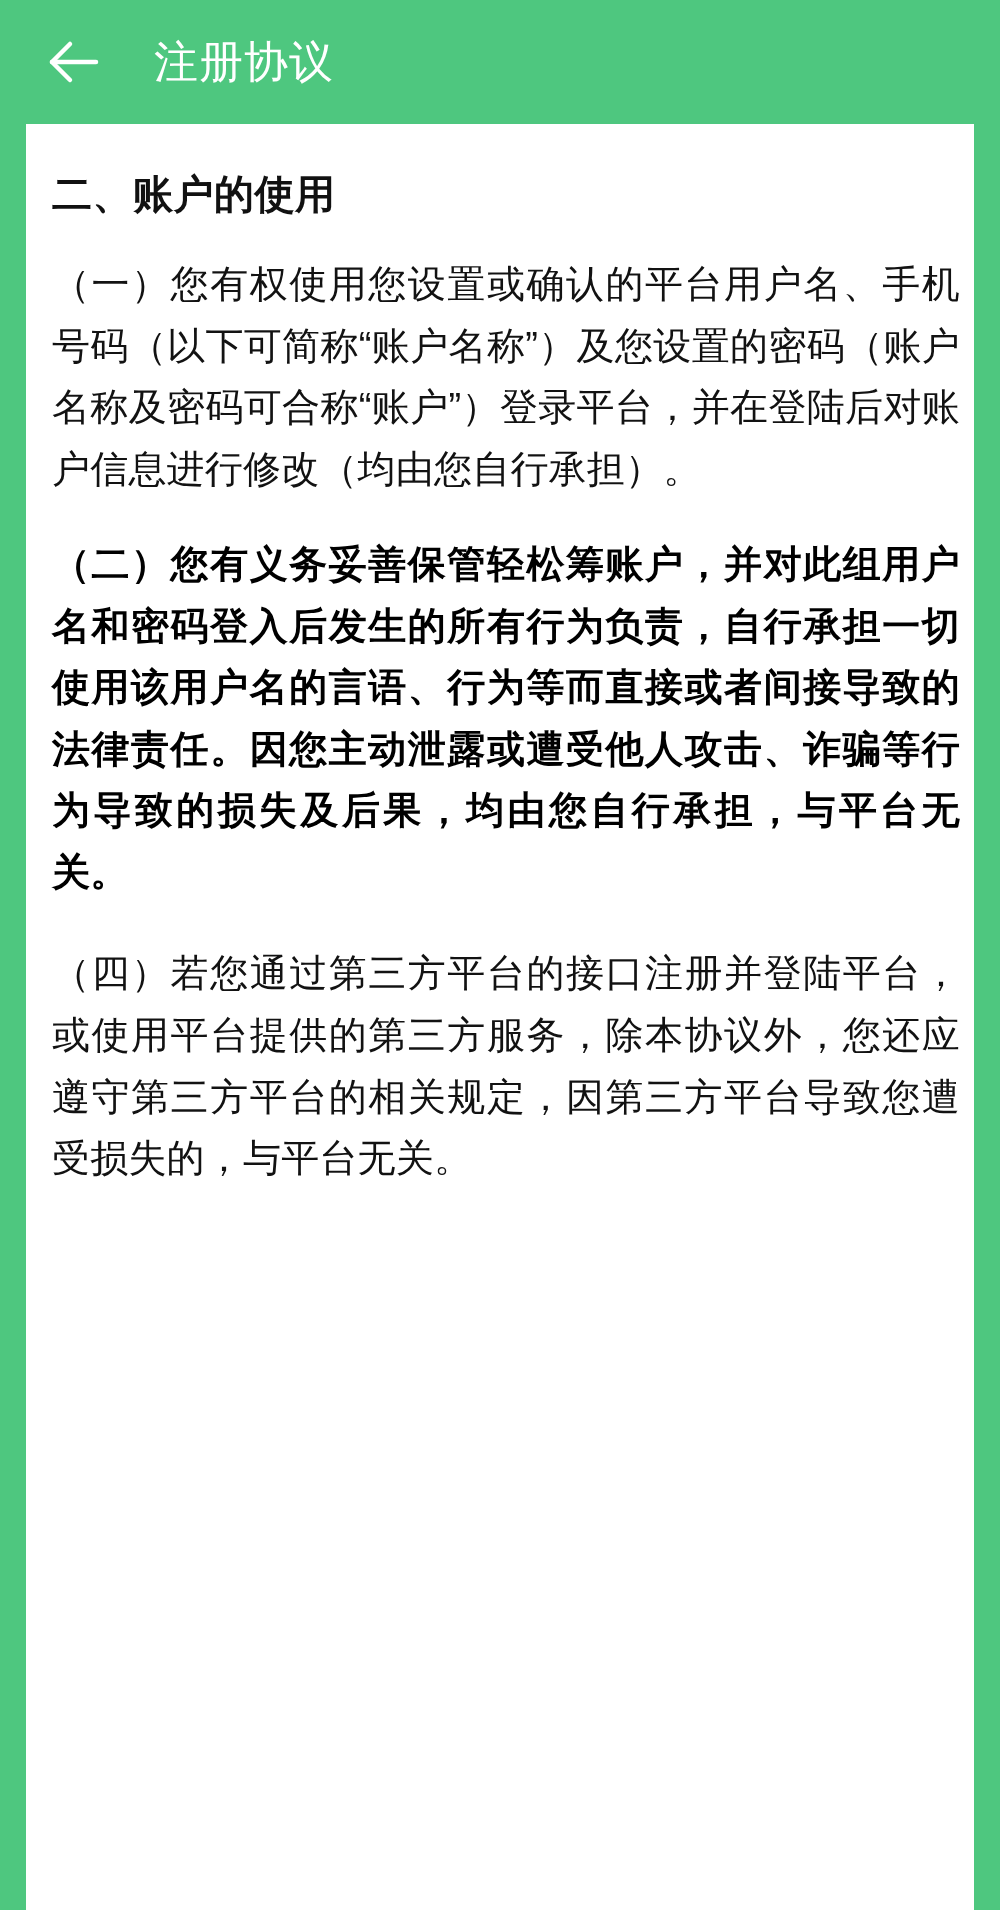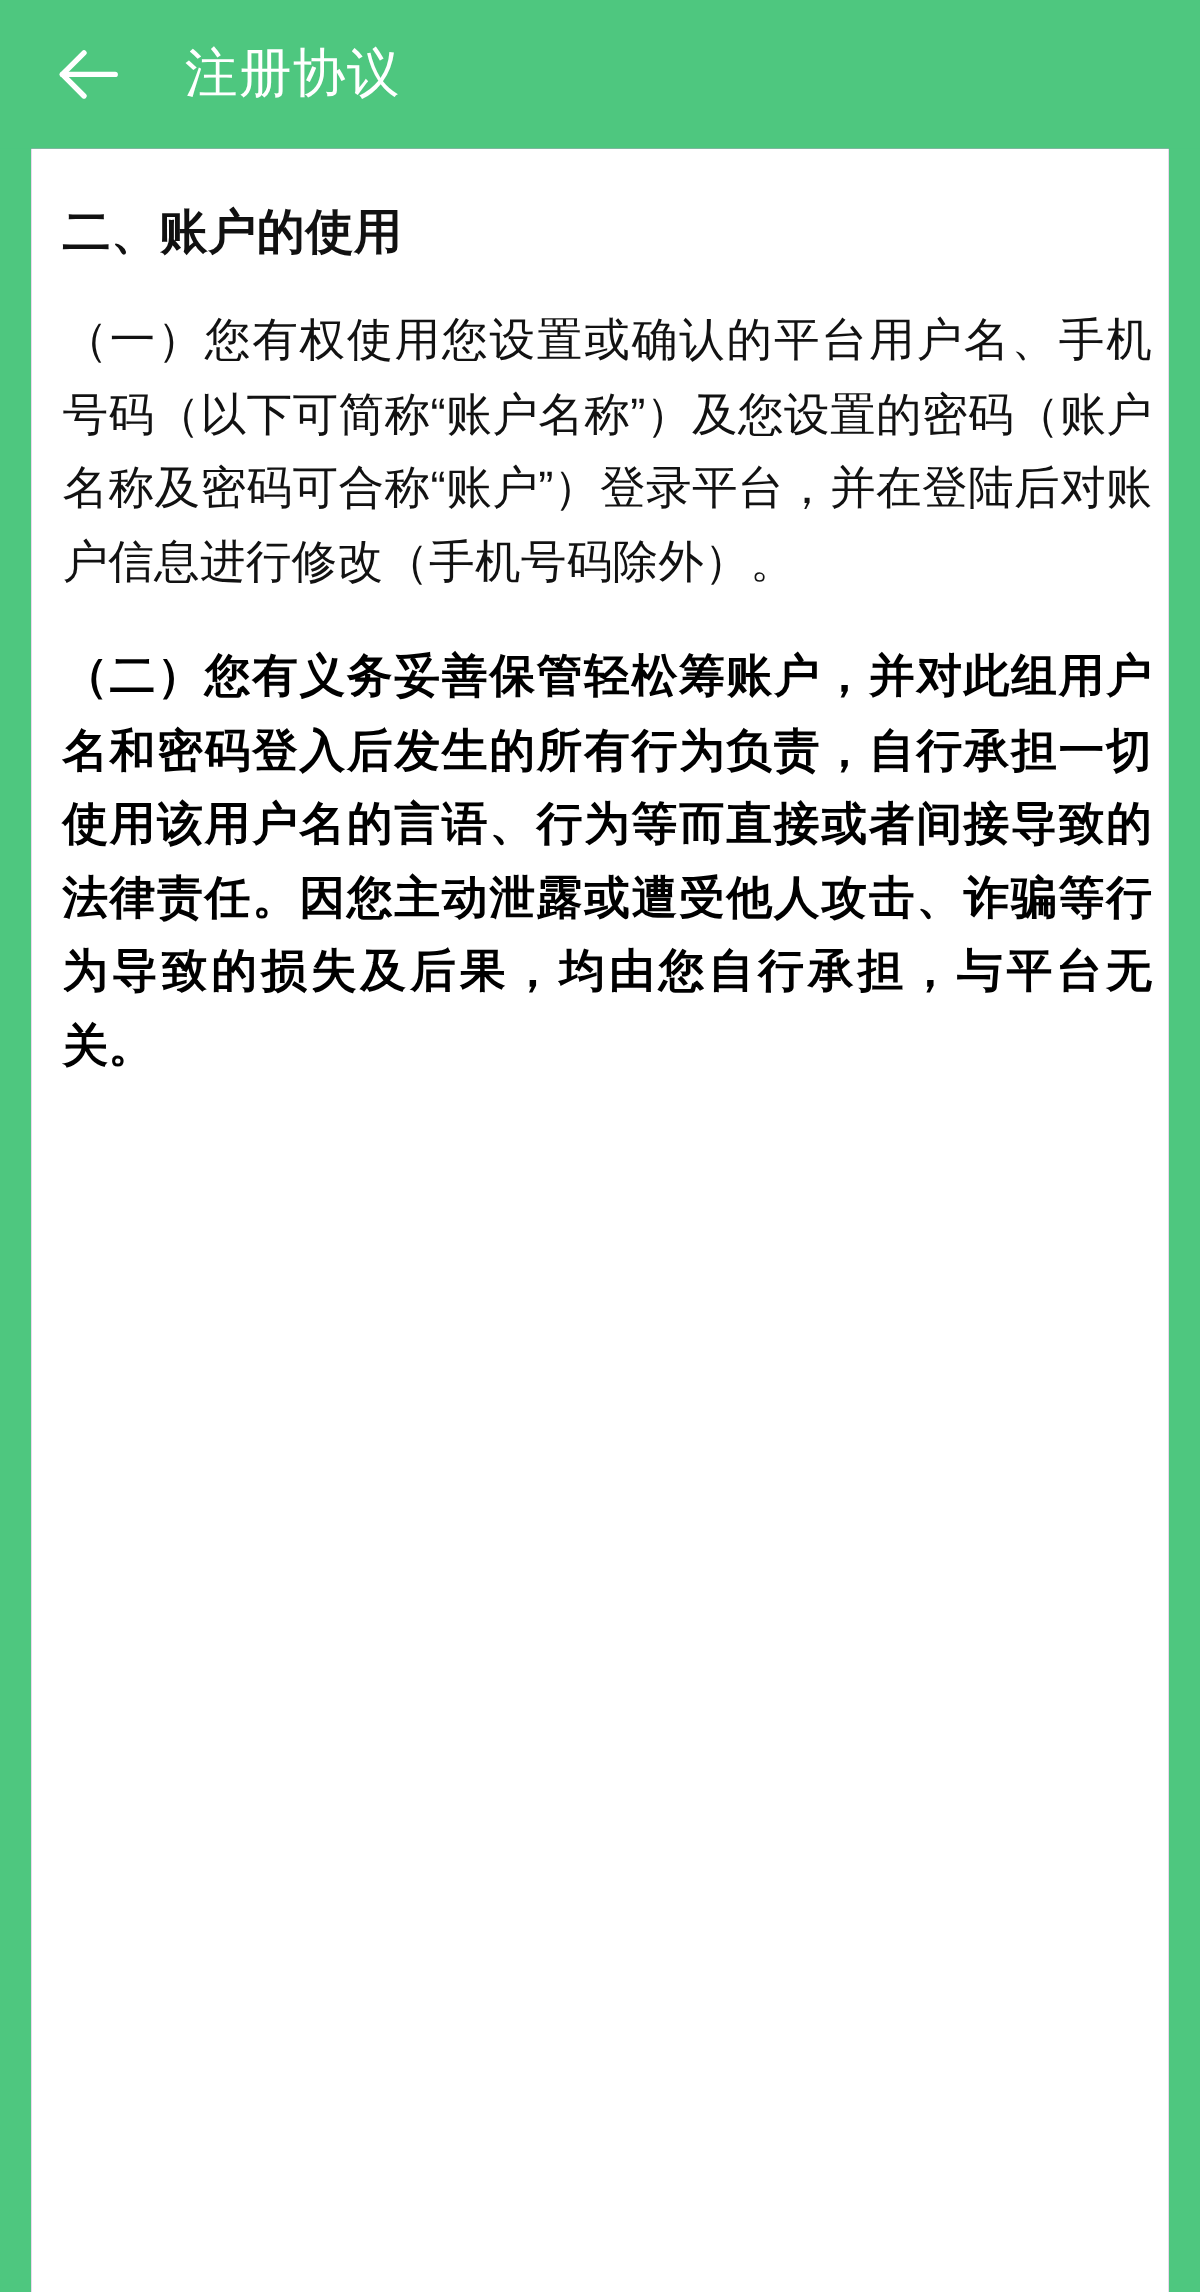--- a/index.html
+++ b/index.html
@@ -129,20 +129,21 @@
         </svg>
       </span>
     </div>
     <div class="appbar-title">注册协议</div>
   </div>
 
   <div class="content">
 
     <h2 class="section-heading">二、账户的使用</h2>
 
-    <p class="para">（一）您有权使用您设置或确认的平台用户名、手机号码（以下可简称“账户名称”）及您设置的密码（账户名称及密码可合称“账户”）登录平台，并在登陆后对账户信息进行修改（手机号码除外）。</p>
+    <p class="para">（一）您有权使用您设置或确认的平台用户名、手机号码（以下可简称“账户名称”）及您设置的密码（账户名称及密码可合称“账户”）登录平台，并在登陆后对账户信息进行修改（均由您自行承担）。</p>
 
     <p class="para emphasis">（二）您有义务妥善保管轻松筹账户，并对此组用户名和密码登入后发生的所有行为负责，自行承担一切使用该用户名的言语、行为等而直接或者间接导致的法律责任。因您主动泄露或遭受他人攻击、诈骗等行为导致的损失及后果，均由您自行承担，与平台无关。</p>
 
 
+    <p class="para">（四）若您通过第三方平台的接口注册并登陆平台，或使用平台提供的第三方服务，除本协议外，您还应遵守第三方平台的相关规定，因第三方平台导致您遭受损失的，与平台无关。</p>
 
   </div>
 </div>
 
 </body></html>

